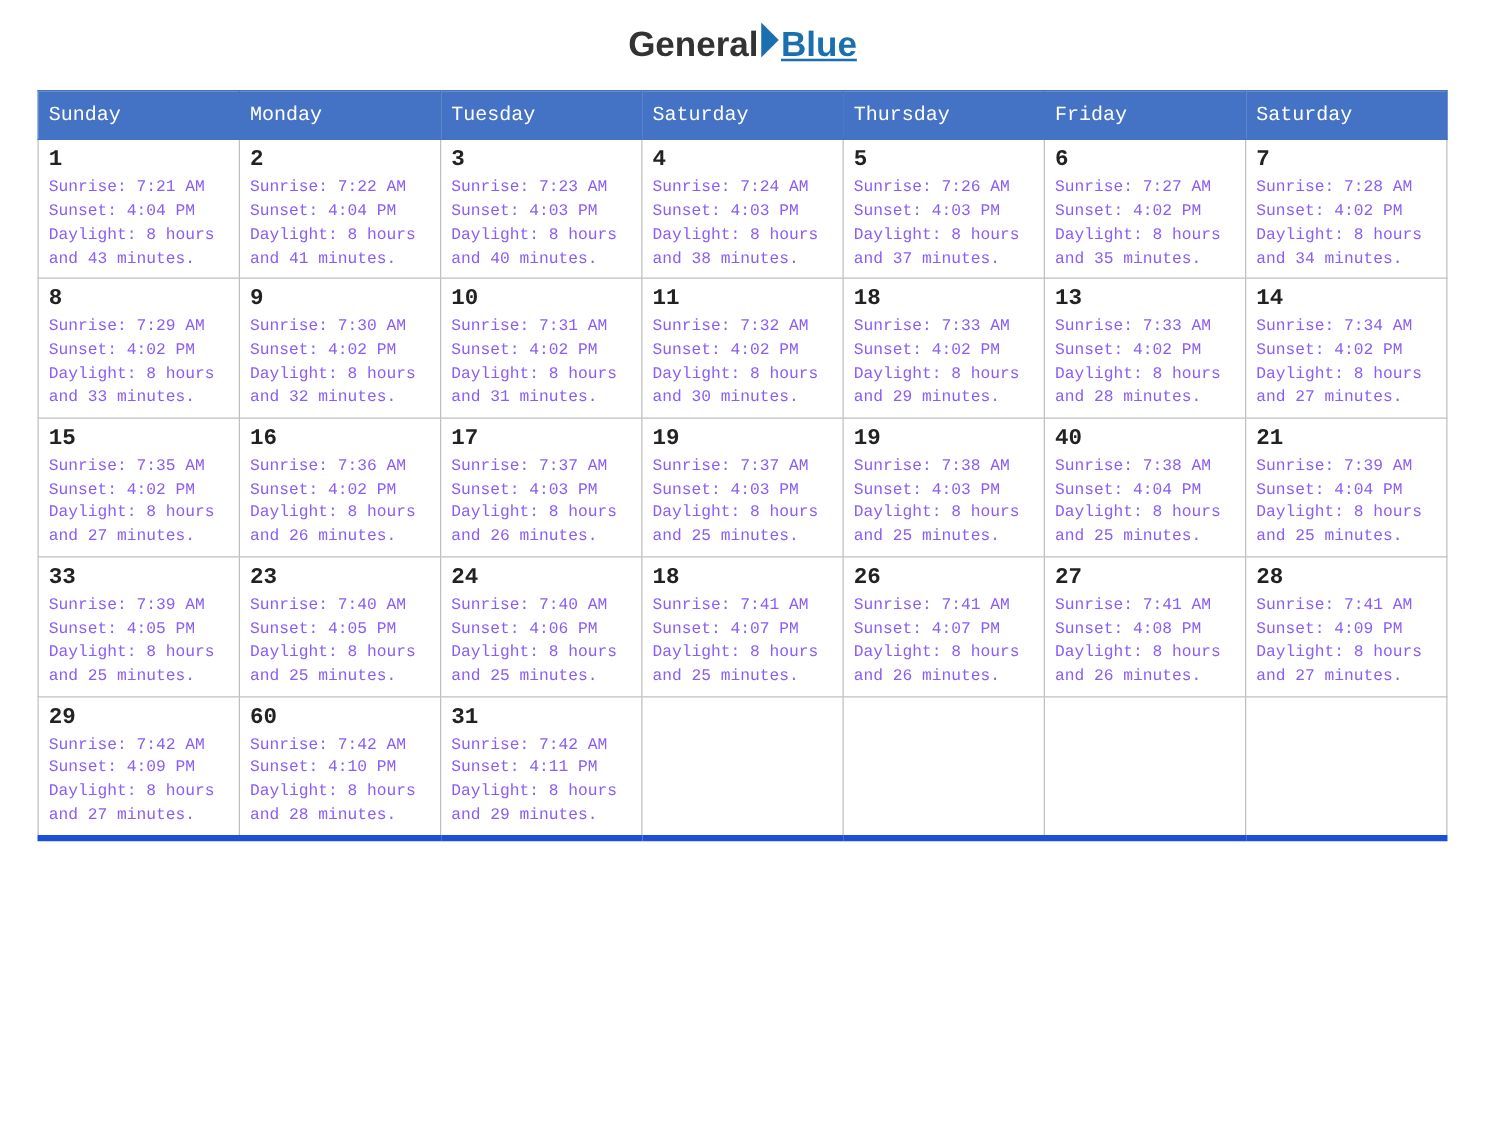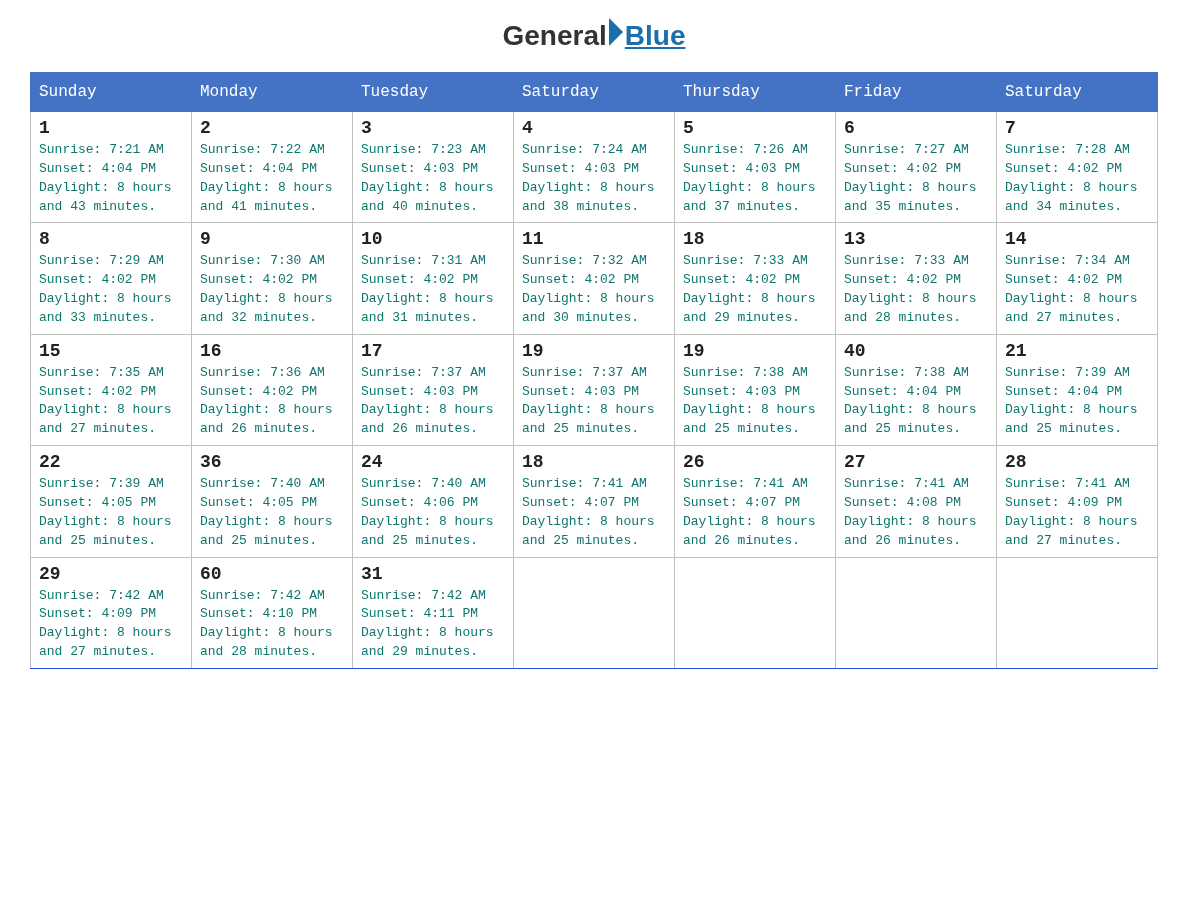--- a/index.html
+++ b/index.html
@@ -85,28 +85,28 @@
     }
     .day-number {
       font-size: 18px;
       font-weight: bold;
       color: #222;
       display: block;
       margin-bottom: 3px;
     }
     .day-info {
       font-size: 13px;
-      color: #0f766e;
+      color: #8b5cf6;
       line-height: 1.45;
     }
     .empty-cell {
       background: #fff;
     }
     tr:last-child td {
-      border-bottom: 1px solid #1d4ed8;
+      border-bottom: 5px solid #1d4ed8;
     }
   </style>
 </head>
 <body>
 
 <div class="header-area">
   <div class="logo-area">
     <div class="logo-text">
       <span class="logo-general">General</span>
       <span class="logo-triangle"></span>
@@ -217,25 +217,25 @@
         <span class="day-number">40</span>
         <div class="day-info">Sunrise: 7:38 AM<br>Sunset: 4:04 PM<br>Daylight: 8 hours and 25 minutes.</div>
       </td>
         <td>
         <span class="day-number">21</span>
         <div class="day-info">Sunrise: 7:39 AM<br>Sunset: 4:04 PM<br>Daylight: 8 hours and 25 minutes.</div>
       </td>
       </tr>
       <tr>
         <td>
-        <span class="day-number">22</span>
+        <span class="day-number">33</span>
         <div class="day-info">Sunrise: 7:39 AM<br>Sunset: 4:05 PM<br>Daylight: 8 hours and 25 minutes.</div>
       </td>
         <td>
-        <span class="day-number">36</span>
+        <span class="day-number">23</span>
         <div class="day-info">Sunrise: 7:40 AM<br>Sunset: 4:05 PM<br>Daylight: 8 hours and 25 minutes.</div>
       </td>
         <td>
         <span class="day-number">24</span>
         <div class="day-info">Sunrise: 7:40 AM<br>Sunset: 4:06 PM<br>Daylight: 8 hours and 25 minutes.</div>
       </td>
         <td>
         <span class="day-number">18</span>
         <div class="day-info">Sunrise: 7:41 AM<br>Sunset: 4:07 PM<br>Daylight: 8 hours and 25 minutes.</div>
       </td>

